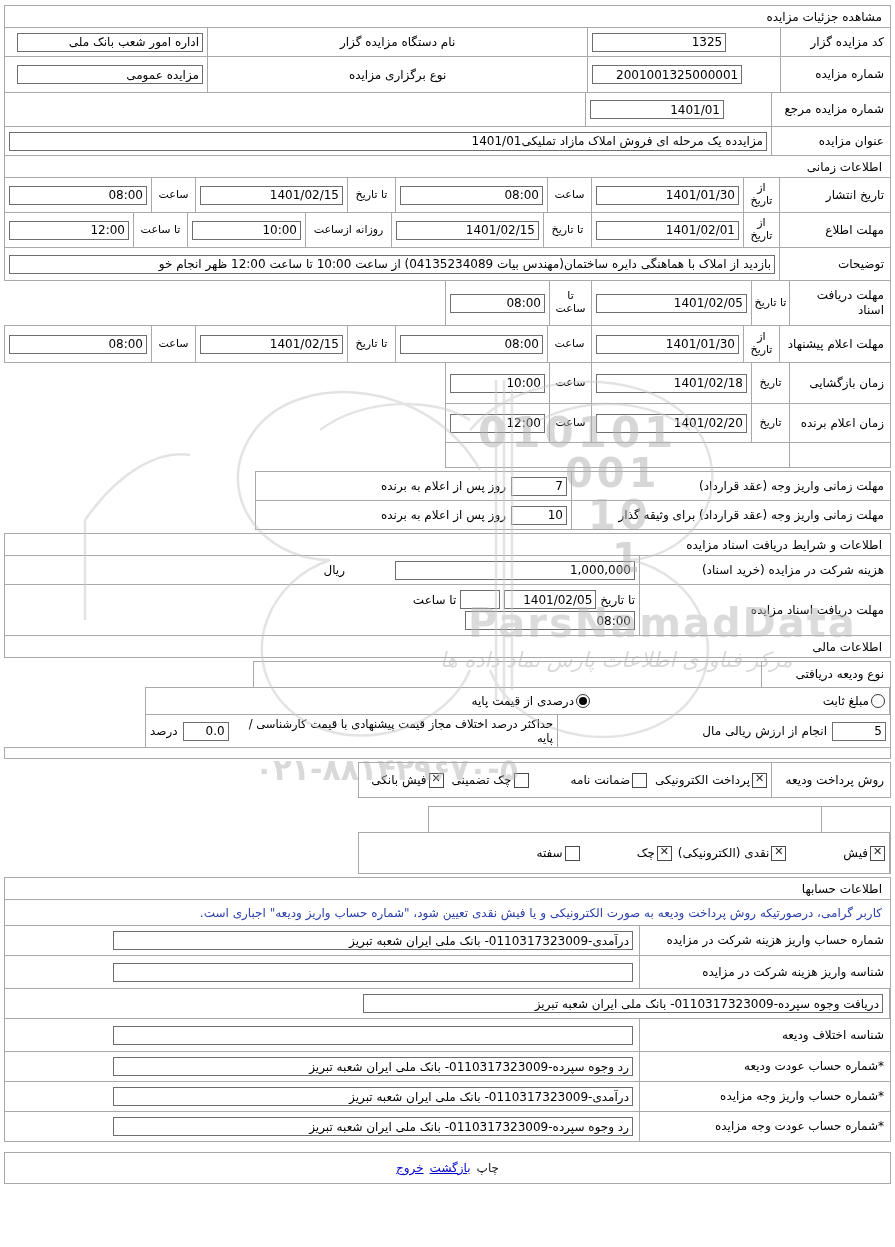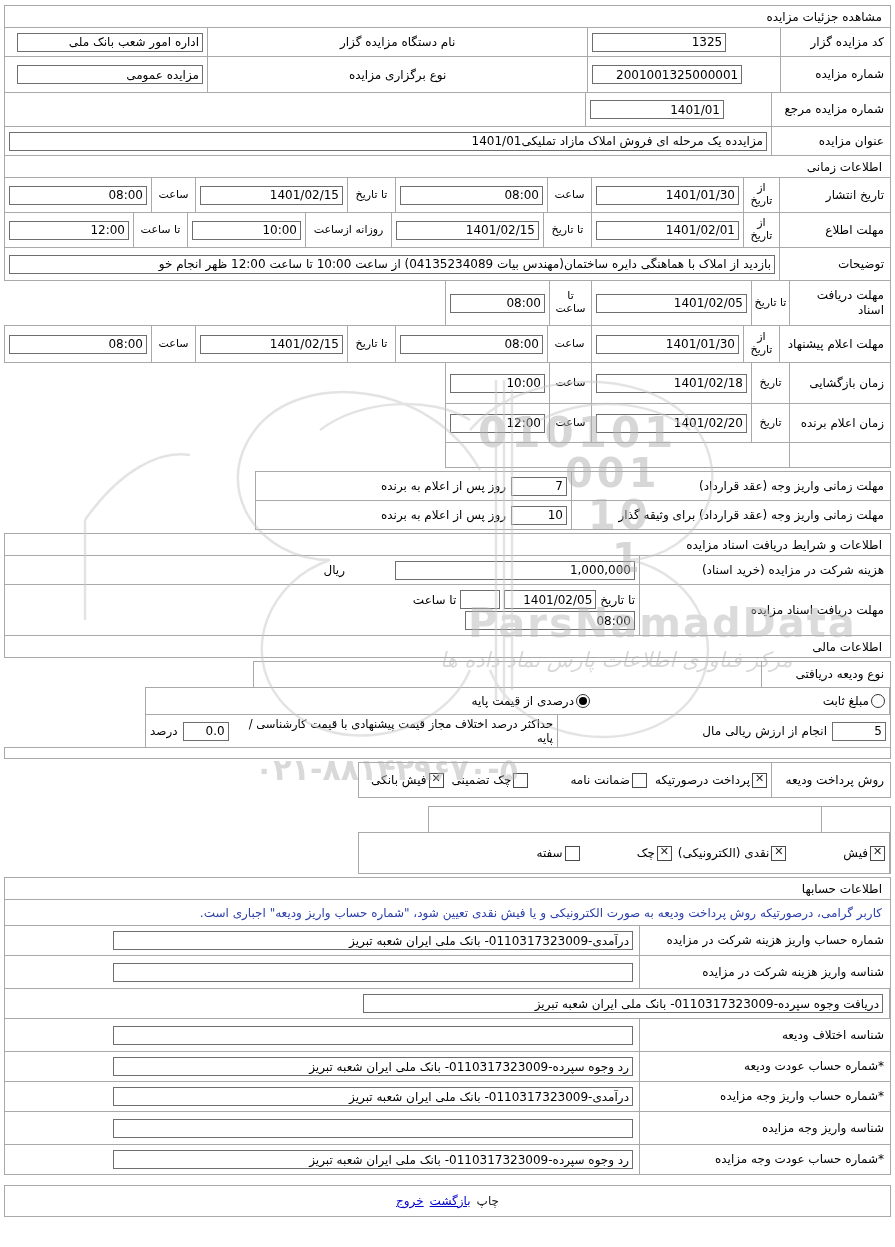--- a/index.html
+++ b/index.html
@@ -286,21 +286,21 @@
       <span>درصد</span>
     </div>
   </div>
 
   <div class="r" style="min-height:12px"></div>
 
   <div class="r gap3" style="width:533px;min-height:36px">
     <div class="c lb" style="width:118px">روش پرداخت ودیعه</div>
     <div class="c dv" style="flex:1;gap:2px">
       <span class="cb on"></span>
-      <span>پرداخت درصورتیکه</span>
+      <span>پرداخت الکترونیکی</span>
       <span class="cb" style="margin-right:6px"></span>
       <span class="cblbl" style="margin-left:0">ضمانت نامه</span>
       <span class="cb" style="margin-right:40px"></span>
       <span>چک تضمینی</span>
       <span class="cb on" style="margin-right:6px"></span>
       <span>فیش بانکی</span>
     </div>
   </div>
 
   <div class="r gap8" style="width:463px;min-height:27px">
@@ -355,26 +355,20 @@
   <div class="r" style="min-height:31px">
     <div class="c lb" style="width:250px">*شماره حساب عودت ودیعه</div>
     <div class="c dv" style="flex:1">
       <input style="width: 520px; margin-right: 2px;" value="رد وجوه سپرده-0110317323009- بانک ملی ایران شعبه تبریز">
     </div>
   </div>
   <div class="r" style="min-height:31px">
     <div class="c lb" style="width:250px">*شماره حساب واریز وجه مزایده</div>
     <div class="c dv" style="flex:1">
       <input style="width: 520px; margin-right: 2px;" value="درآمدی-0110317323009- بانک ملی ایران شعبه تبریز">
-    </div>
-  </div>
-  <div class="r" style="min-height:34px">
-    <div class="c lb" style="width:250px">شناسه واریز وجه مزایده</div>
-    <div class="c dv" style="flex:1">
-      <input style="width: 520px; margin-right: 2px;" value="">
     </div>
   </div>
   <div class="r" style="min-height:31px">
     <div class="c lb" style="width:250px">*شماره حساب عودت وجه مزایده</div>
     <div class="c dv" style="flex:1">
       <input style="width: 520px; margin-right: 2px;" value="رد وجوه سپرده-0110317323009- بانک ملی ایران شعبه تبریز">
     </div>
   </div>
 
   <div class="r gap10" style="min-height:32px">

